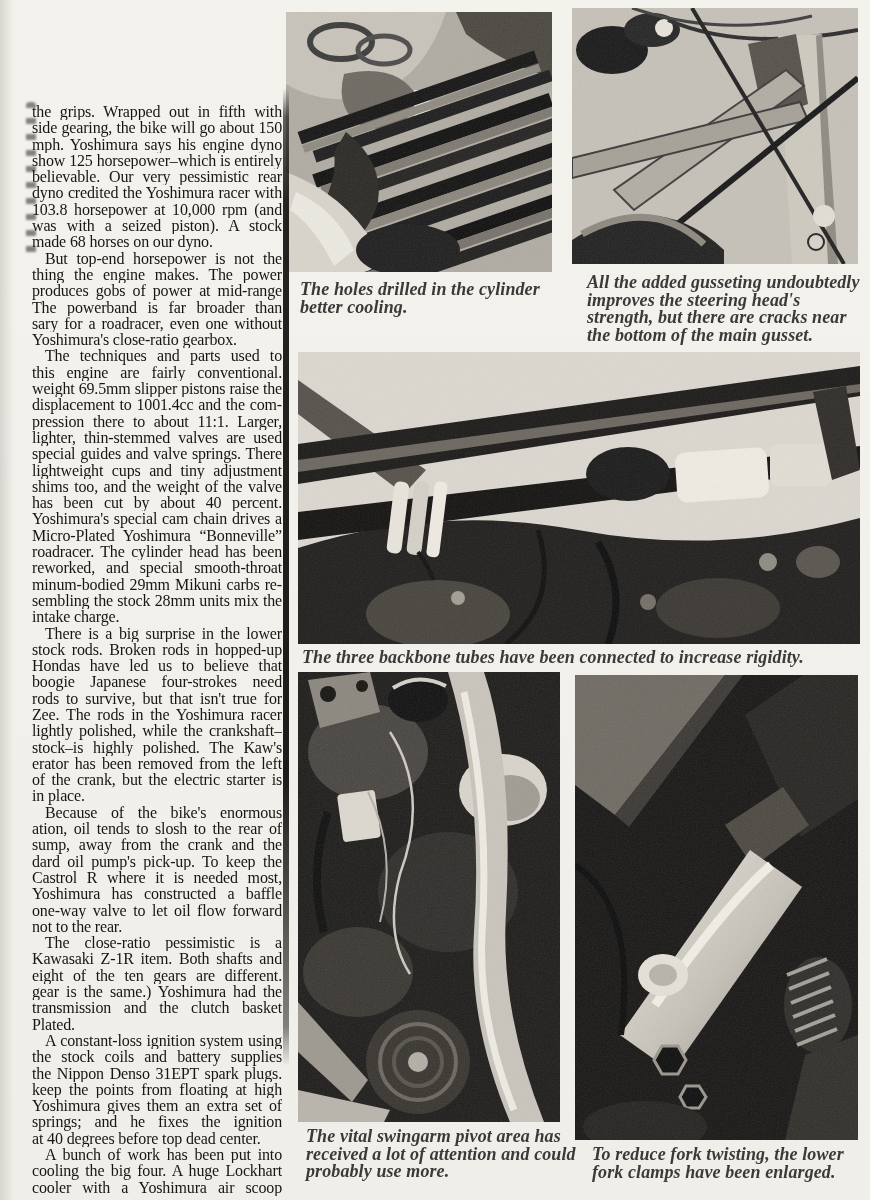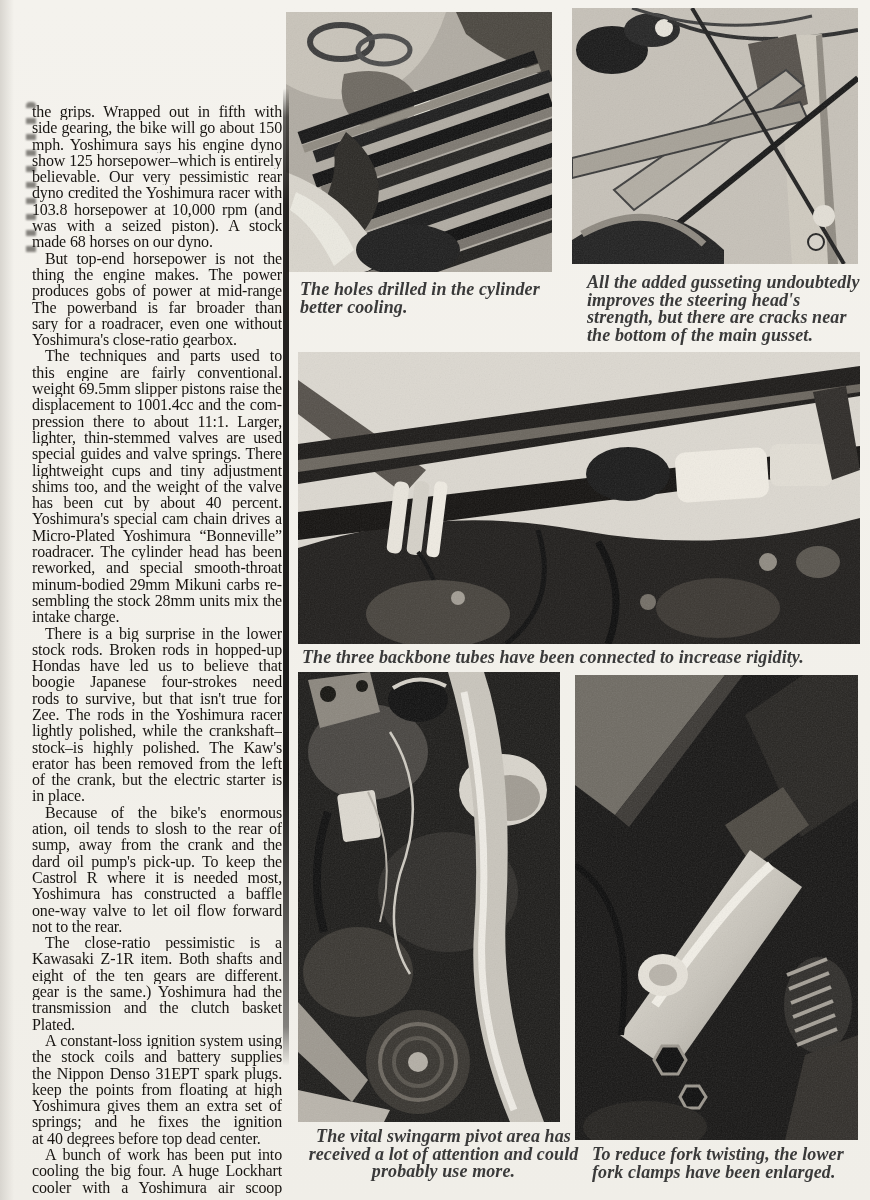--- a/index.html
+++ b/index.html
@@ -26,21 +26,21 @@
   .p1{left:286px;top:12px;width:266px;height:260px;}
   .p2{left:572px;top:8px;width:286px;height:256px;}
   .p3{left:298px;top:352px;width:562px;height:292px;}
   .p4{left:298px;top:672px;width:262px;height:450px;}
   .p5{left:575px;top:675px;width:283px;height:465px;}
   .cap{position:absolute;font-family:Liberation Serif, serif;
     font-style:italic;font-weight:700;color:#3a3a3a;font-size:18px;line-height:17.5px;letter-spacing:.1px;}
   .c1{left:300px;top:281px;width:265px;}
   .c2{left:587px;top:274px;width:292px;}
   .c3{left:302px;top:649px;width:560px;}
-  .c4{left:306px;top:1128px;width:275px;text-align:center;}
+  .c4{left:306px;top:1128px;width:275px;}
   .c5{left:592px;top:1146px;width:280px;}
 </style>
 </head>
 <body>
 
 <div class="page">
   <div class="edge-left"></div>
   <div class="margin-smudge"></div>
   <div class="gutter"></div>
 

